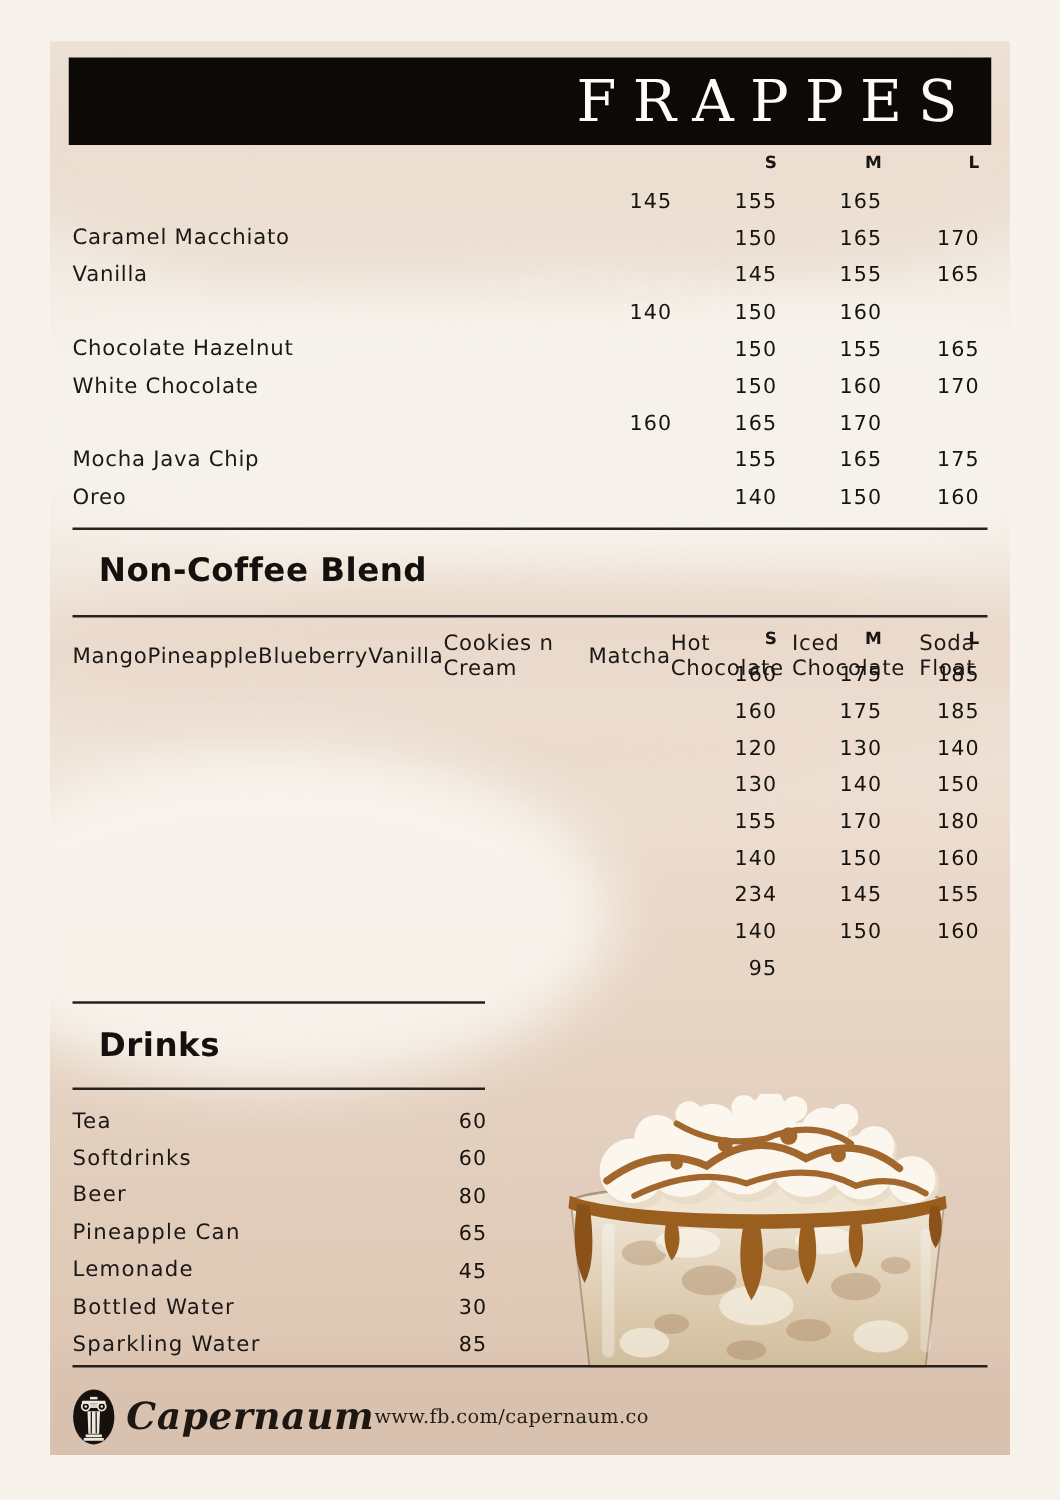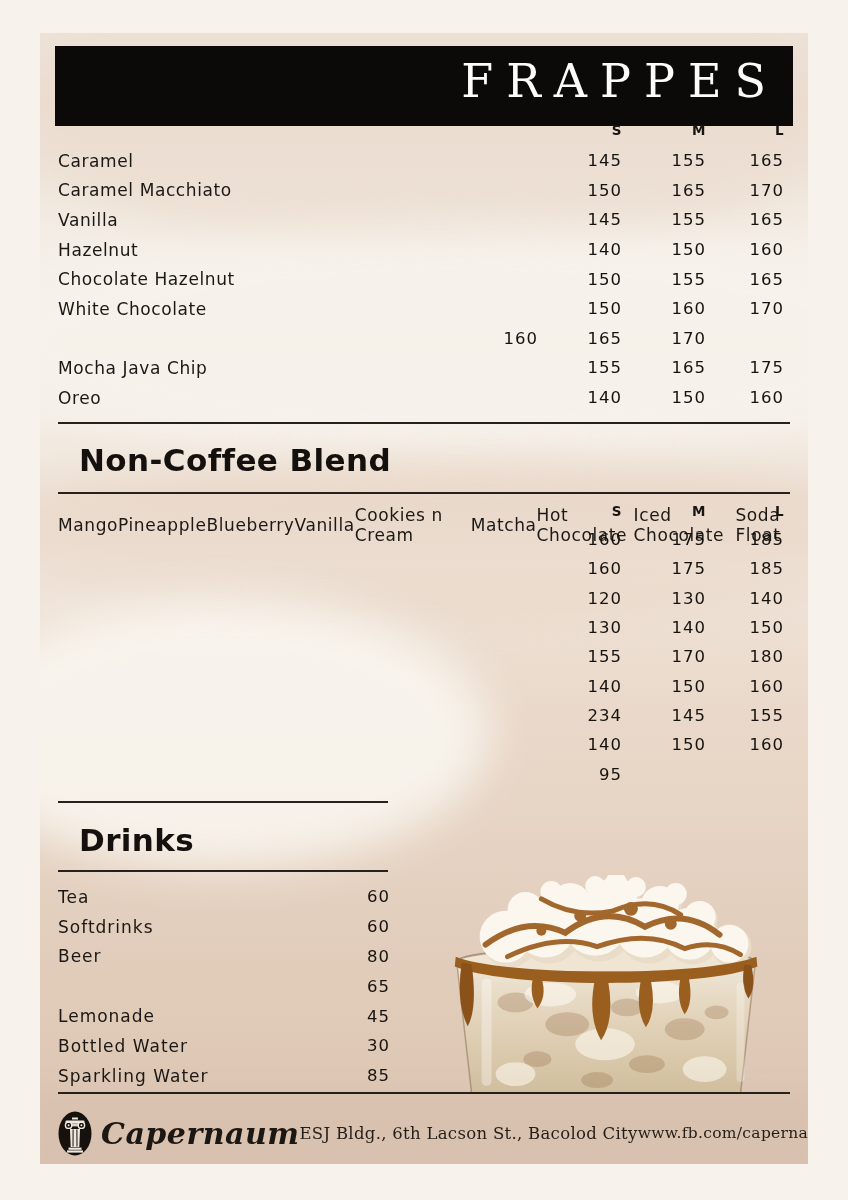--- a/index.html
+++ b/index.html
@@ -20,21 +20,21 @@
       #ddc6b4 94%, #dbc3b1 100%);
   }
   .wash { position:absolute; border-radius:50%; pointer-events:none; }
   .wash-top    { left:-60px; top:-90px;  width:900px; height:310px; background:#e8d5c6; opacity:.45; filter:blur(18px); }
   .wash-gap    { left:-50px; top:195px;  width:950px; height:230px; background:#f7f3ec; opacity:.75; filter:blur(20px); }
   .wash-mid    { left:-60px; top:425px;  width:950px; height:165px; background:#e6d1c1; opacity:.5;  filter:blur(18px); }
   .wash-white  { left:-90px; top:565px;  width:540px; height:270px; background:#faf7f1; opacity:.85; filter:blur(22px); }
   .wash-band   { left:-20px; top:1056px; width:810px; height:120px; background:#d7bfae; opacity:.5;  filter:blur(10px); border-radius:0; }
 
   .title-bar {
-    position:absolute; left:15px; top:13px; width:738px; height:80px;
+    position:absolute; left:15px; top:13px; width:738px; height:70px;
     background:#0c0a09; display:flex; align-items:flex-start; justify-content:flex-end;
     padding-right:14px;
   }
   .title-bar .title {
     font-family:"DejaVu Serif","Liberation Serif",serif;
     color:#fdfcfa; font-size:46px; letter-spacing:13px; font-weight:500;
     line-height:70px; white-space:nowrap;
   }
 
   .cols-grid { position:absolute; left:18px; right:24px; display:grid; grid-template-columns:1fr 84px 84px 78px; align-items:center; }
@@ -53,21 +53,21 @@
   .price { text-align:right; font-size:16.5px; letter-spacing:1px; color:#16130f; }
 
   .divider { position:absolute; height:2px; background:#26211c; }
   .divider.long  { left:18px; width:732px; }
   .divider.short { left:18px; width:330px; }
   .d1 { top:389px; } .d2 { top:459px; }
   .d3 { top:768px; } .d4 { top:837px; }
   .d5 { top:1059px; }
 
   .section-title {
-    position:absolute; left:39px; font-size:31px; font-weight:bold;
+    position:absolute; left:39px; font-size:26px; font-weight:bold;
     letter-spacing:.4px; color:#14100d;text-align:right;
   }
   .nc-title { top:409px; }
   .drinks-title { top:789px; }
 
   .nc-names { position:absolute; left:18px; top:476px; display:flex; flex-direction:row; }
   .nc-names .nrow { height:31.75px; display:flex; align-items:center; }
   .nc-prices { position:absolute; right:24px; top:492px; width:246px; display:flex; flex-direction:column; }
   .nc-prices .prow { height:29.3px; display:grid; grid-template-columns:84px 84px 78px; align-items:center; }
 
@@ -205,39 +205,37 @@
 
     <div class="cols-grid sml-row sml-1">
       <span></span>
       <span class="c">S</span>
       <span class="c">M</span>
       <span class="c">L</span>
     </div>
 
     <div class="menu-rows frappes-rows">
       <div class="menu-row">
-        <span class="item-name">Caramel</span>
         <span class="price">145</span>
         <span class="price">155</span>
         <span class="price">165</span>
       </div>
       <div class="menu-row">
         <span class="item-name">Caramel Macchiato</span>
         <span class="price">150</span>
         <span class="price">165</span>
         <span class="price">170</span>
       </div>
       <div class="menu-row">
         <span class="item-name">Vanilla</span>
         <span class="price">145</span>
         <span class="price">155</span>
         <span class="price">165</span>
       </div>
       <div class="menu-row">
-        <span class="item-name">Hazelnut</span>
         <span class="price">140</span>
         <span class="price">150</span>
         <span class="price">160</span>
       </div>
       <div class="menu-row">
         <span class="item-name">Chocolate Hazelnut</span>
         <span class="price">150</span>
         <span class="price">155</span>
         <span class="price">165</span>
       </div>
@@ -365,20 +363,21 @@
       </div>
       <div class="drow">
         <span class="item-name">Softdrinks</span>
         <span class="price">60</span>
       </div>
       <div class="drow">
         <span class="item-name">Beer</span>
         <span class="price">80</span>
       </div>
       <div class="drow">
+        <span class="item-name">Pineapple Can</span>
         <span class="price">65</span>
       </div>
       <div class="drow">
         <span class="item-name">Lemonade</span>
         <span class="price">45</span>
       </div>
       <div class="drow">
         <span class="item-name">Bottled Water</span>
         <span class="price">30</span>
       </div>
@@ -410,18 +409,17 @@
             <circle cx="10.6" cy="14.2" r="1"></circle>
             <circle cx="23.4" cy="14.2" r="1"></circle>
           </g>
           <g stroke="#16110d" stroke-width="1">
             <path d="M15.1 18.4 L15 35.6"></path>
             <path d="M18.9 18.4 L19 35.6"></path>
           </g>
         </svg>
         <span class="brand-name">Capernaum</span>
       </div>
-      <span class="footer-address">ESJ Bldg., 6th Lacson St., Bacolod City</span>
       <span class="footer-site">www.fb.com/capernaum.co</span>
     </div>
 
   </div>
 </div>
 
 </body></html>

